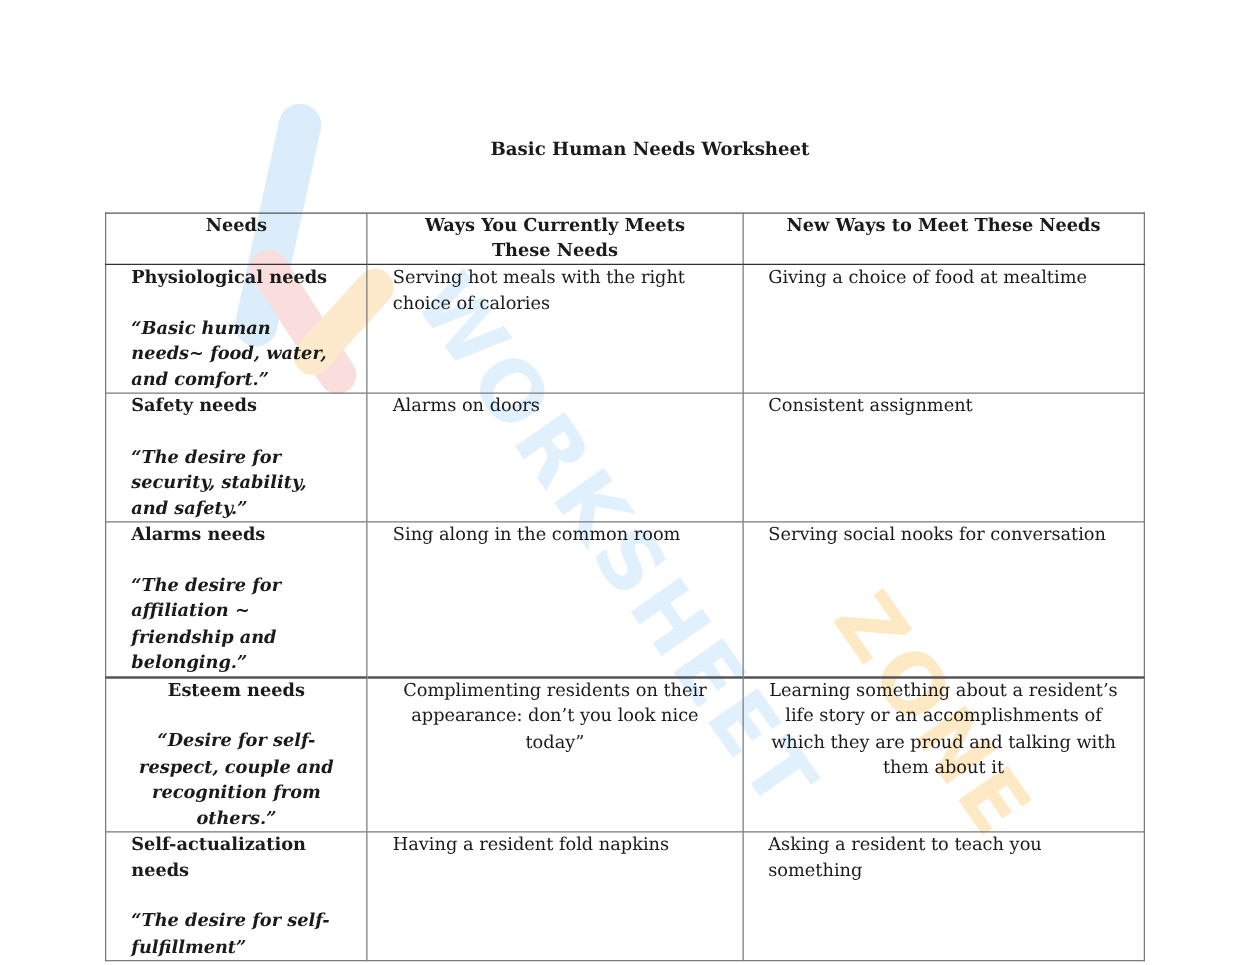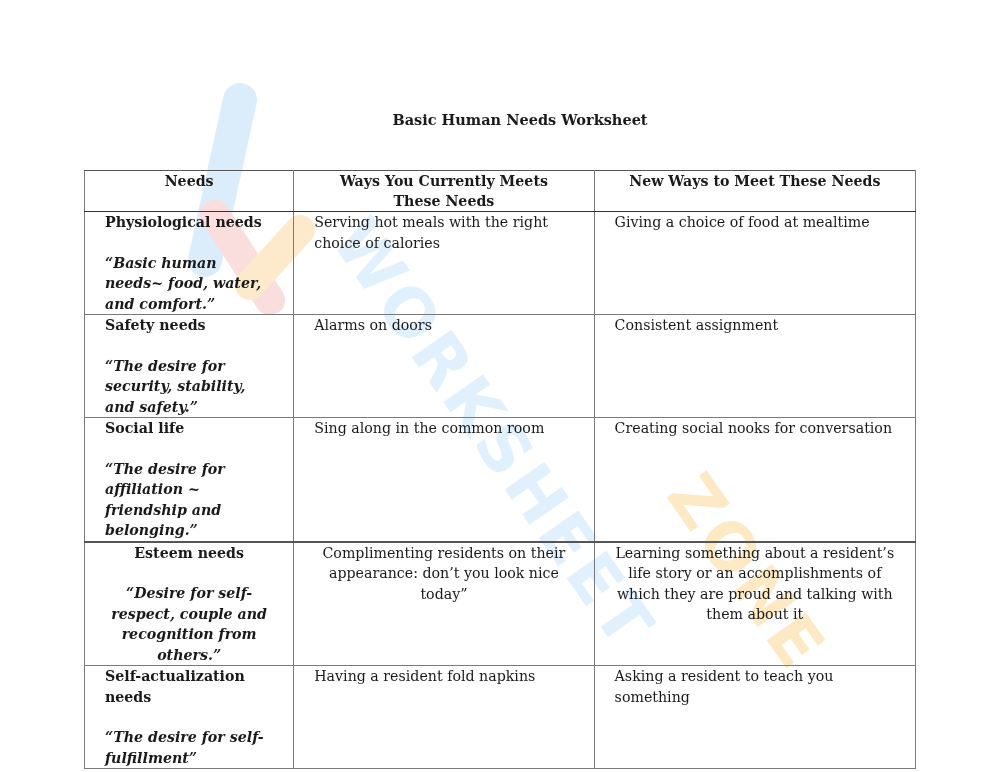--- a/index.html
+++ b/index.html
@@ -66,25 +66,25 @@
     <tr>
       <td>
         <span class="need-name">Safety needs</span>
         <span class="need-quote">“The desire for security, stability, and safety.”</span>
       </td>
       <td>Alarms on doors</td>
       <td>Consistent assignment</td>
     </tr>
     <tr>
       <td>
-        <span class="need-name">Social life</span>
+        <span class="need-name">Alarms needs</span>
         <span class="need-quote">“The desire for affiliation ~ friendship and belonging.”</span>
       </td>
       <td>Sing along in the common room</td>
-      <td>Creating social nooks for conversation</td>
+      <td>Serving social nooks for conversation</td>
     </tr>
     <tr class="thick-top">
       <td>
         <span class="need-name">Esteem needs</span>
         <span class="need-quote">“Desire for self-respect, couple and recognition from others.”</span>
       </td>
       <td>Complimenting residents on their appearance:  don’t you look nice today”</td>
       <td>Learning something about a resident’s life story or an accomplishments of which they are proud and talking with them about it</td>
     </tr>
     <tr>

